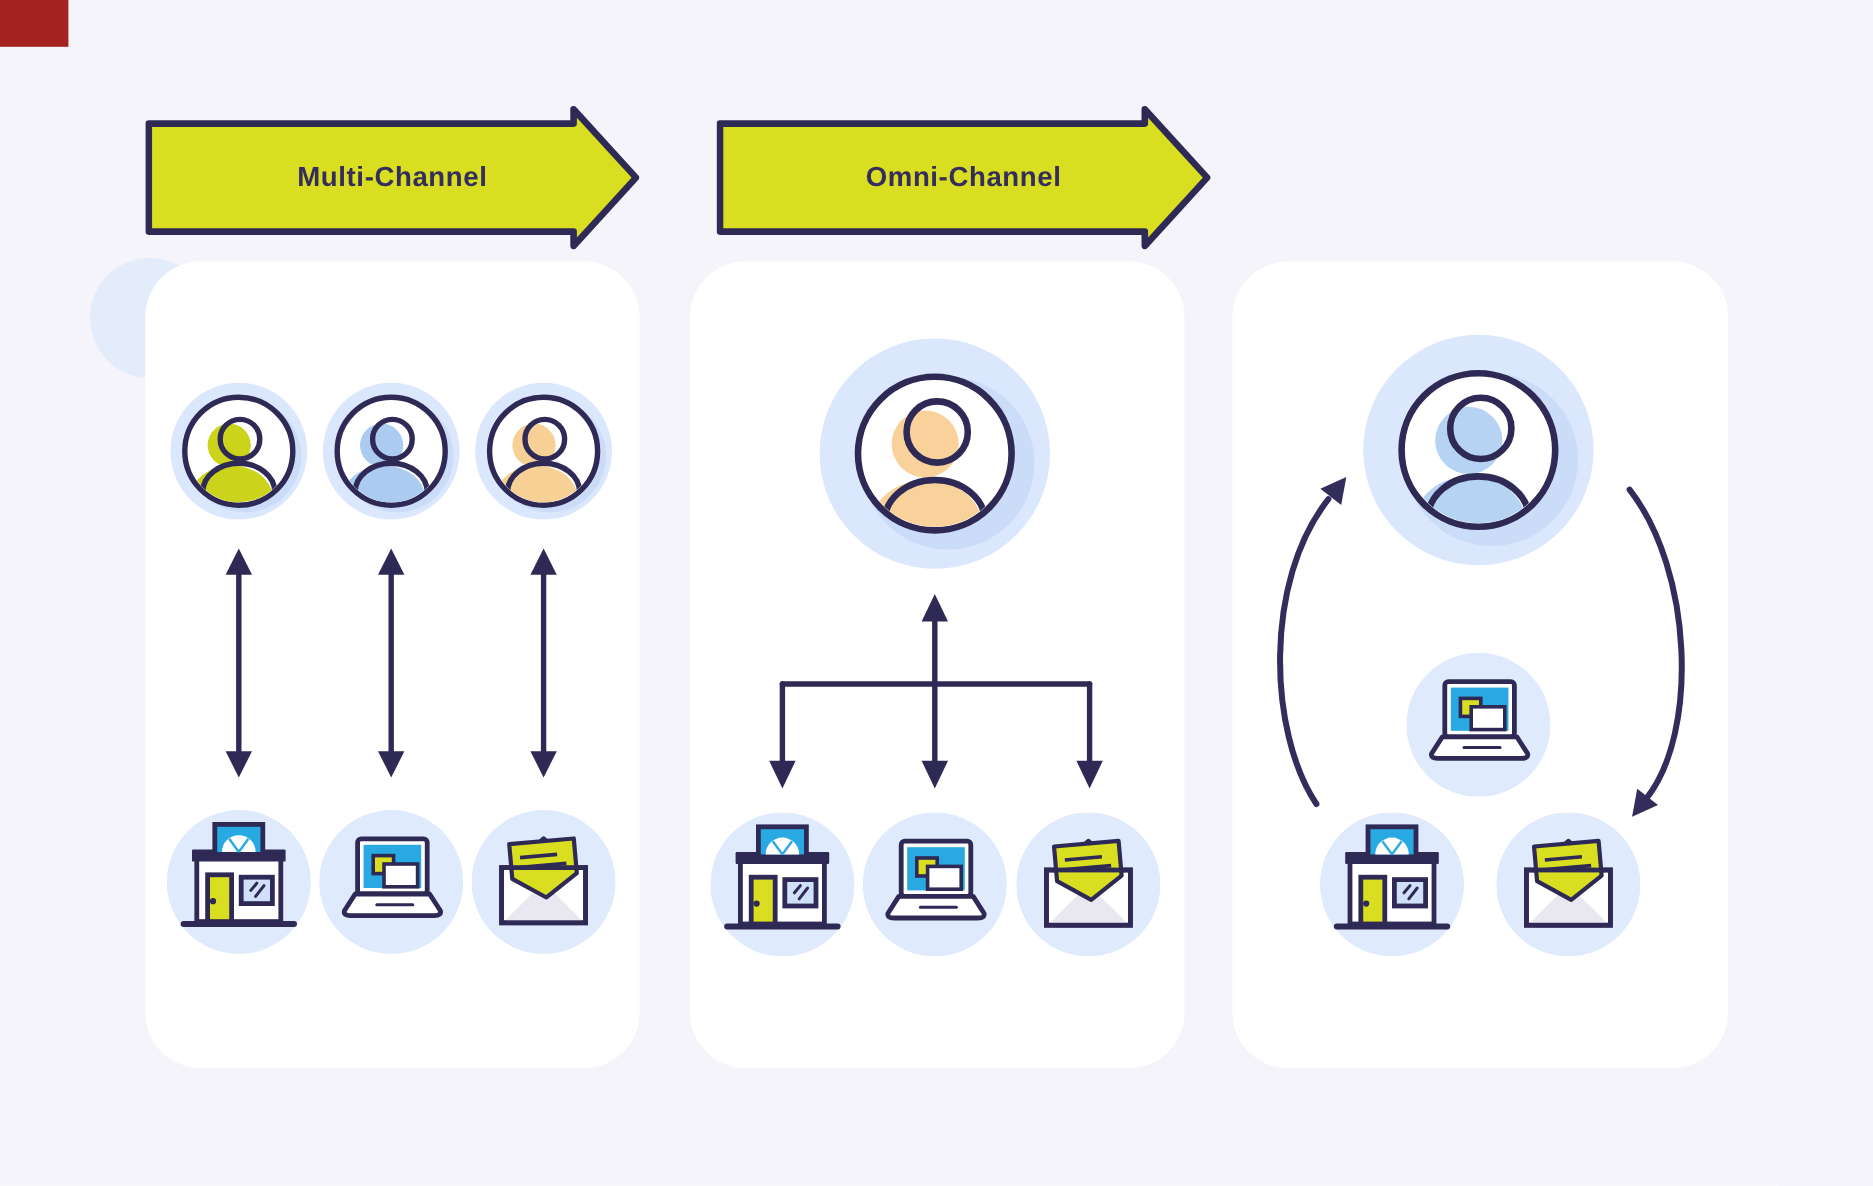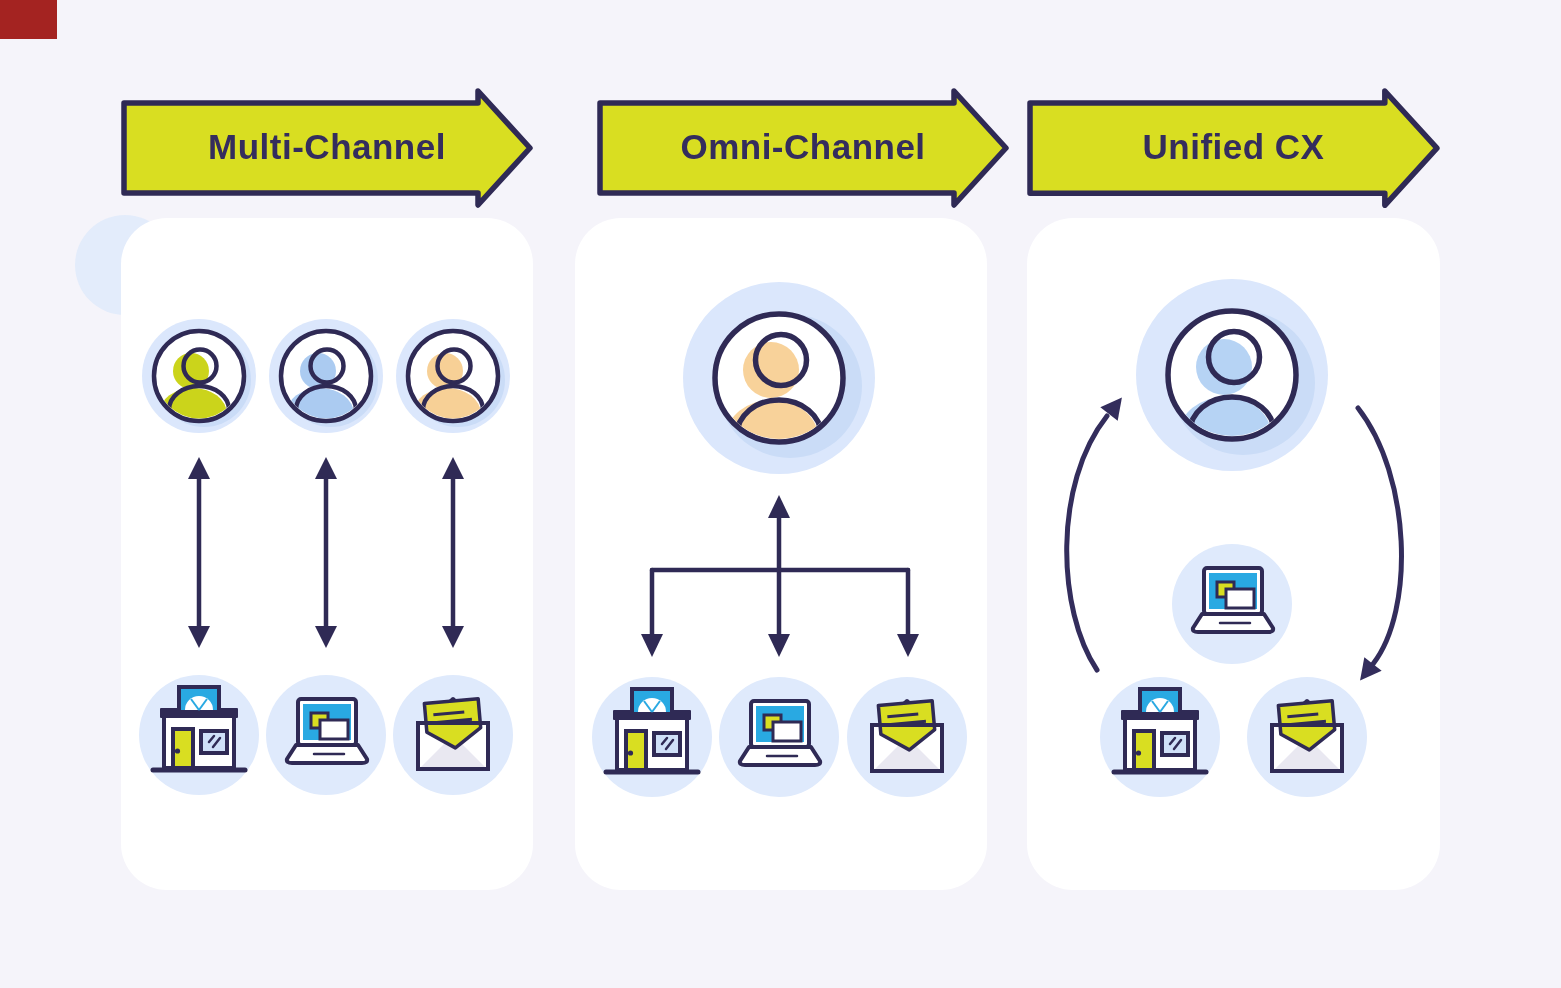--- a/index.html
+++ b/index.html
@@ -19,21 +19,21 @@
     background:var(--bg); overflow:hidden;
     font-family:"Liberation Sans", sans-serif;
   }
   .corner-marker{ position:absolute; left:0; top:0; width:57px; height:39px; background:#a42321; }
   .deco-circle{ position:absolute; left:75px; top:215px; width:100px; height:100px; border-radius:50%; background:#e3ecfb; }
 
   .proc-arrow{ position:absolute; top:88px; width:412px; height:120px; }
   .proc-arrow svg{ position:absolute; inset:0; }
   .proc-arrow .lbl{
     position:absolute; inset:0; display:flex; align-items:center; justify-content:center;
-    font-size:35px; font-weight:bold; color:#342d5d; letter-spacing:.5px; padding-bottom:2px;
+    font-size:23px; font-weight:bold; color:#342d5d; letter-spacing:.5px; padding-bottom:2px;
   }
   .card{
     position:absolute; top:218px; width:412px; height:672px;
     background:#ffffff; border-radius:46px;
   }
   .abs{ position:absolute; }
   .av-sm{ width:120px; height:120px; }
   .av-lg{ width:200px; height:200px; }
   .icon{ width:120px; height:120px; }
   .skin-green{ --skin:#cbd41b; }
@@ -139,26 +139,20 @@
         <use href="#sym-arrow"></use>
       </svg>
     <div class="lbl">Multi-Channel</div>
   </div>
   <div class="proc-arrow" style="left:597px">
     <svg viewBox="0 0 412 120">
         <use href="#sym-arrow"></use>
       </svg>
     <div class="lbl">Omni-Channel</div>
   </div>
-  <div class="proc-arrow" style="left:1027px;width:413px">
-    <svg viewBox="0 0 412 120">
-        <use href="#sym-arrow"></use>
-      </svg>
-    <div class="lbl">Unified CX</div>
-  </div>
 
   <div class="card" style="left:121px">
     <svg class="abs av-sm skin-green" style="left:18px;top:98px">
         <use href="#sym-avatar-sm"></use>
       </svg>
     <svg class="abs av-sm skin-blue" style="left:145px;top:98px">
         <use href="#sym-avatar-sm"></use>
       </svg>
     <svg class="abs av-sm skin-peach" style="left:272px;top:98px">
         <use href="#sym-avatar-sm"></use>

